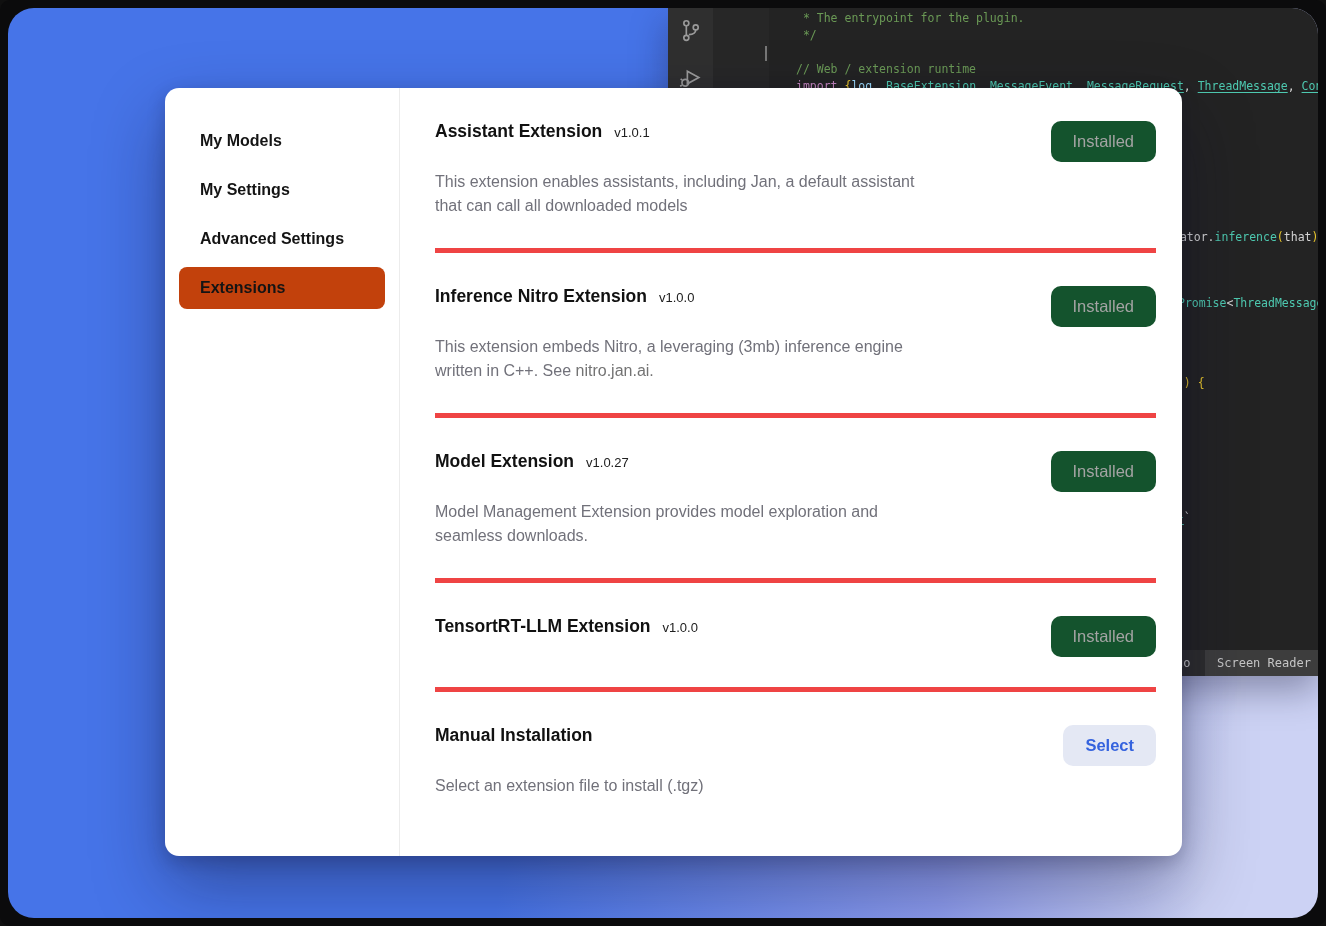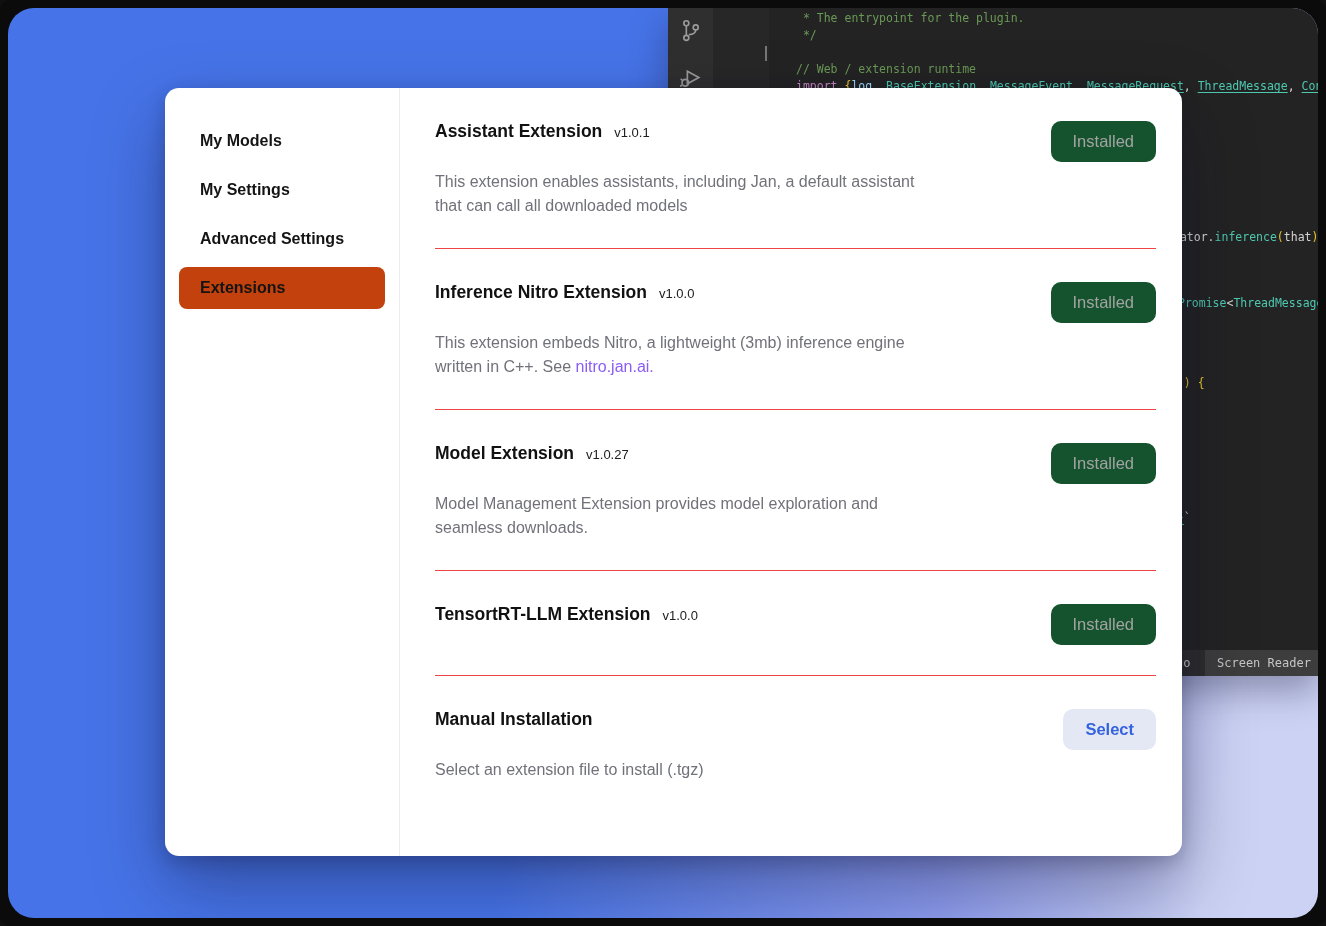--- a/index.html
+++ b/index.html
@@ -36,27 +36,27 @@
   .status-tab{position:absolute;left:537px;top:0;height:26px;padding:0 12px;background:#3d3d3d;white-space:nowrap;}
   
   .modal{position:absolute;left:157px;top:80px;width:1017px;height:768px;background:#ffffff;border-radius:14px;
          box-shadow:0 30px 70px rgba(15,15,45,.38),0 6px 18px rgba(15,15,45,.22);display:flex;overflow:hidden;}
   .sidebar{width:235px;flex-shrink:0;border-right:1px solid #ececec;padding:32px 14px 0 14px;}
   .side-item{padding:12px 10px 12px 21px;border-radius:8px;font-size:16px;font-weight:700;color:#141414;
              margin-bottom:7px;cursor:pointer;}
   .side-item.active{background:#c2410c;}
   .content{flex:1;padding:0 26px 0 35px;overflow:hidden;}
   .ext-row{display:flex;align-items:flex-start;padding:33px 0 30px 0;}
-  .ext-row + .ext-row{border-top:1px solid #ef4444;}
+  .ext-row + .ext-row{border-top:5px solid #ef4444;}
   .ext-info{flex:1;min-width:0;}
   .ext-title{font-size:17.5px;color:#111;}
   .ext-name{font-weight:700;}
   .ext-version{font-weight:400;margin-left:12px;color:#202020;font-size:13px;}
   .ext-desc{margin:28px 0 0 0;font-size:16px;line-height:24px;color:#71717a;white-space:pre-line;max-width:600px;}
-  .ext-link{color:#8b5cf6;cursor:pointer;}
+  .ext-link{color:#737373;cursor:pointer;}
   .ext-btn{margin-left:auto;flex-shrink:0;border:none;border-radius:10px;padding:11px 22px;font-size:16.5px;
            font-family:"Liberation Sans",sans-serif;cursor:pointer;}
   .ext-btn.installed{background:#14532d;color:#a3a3a3;font-weight:500;}
   .ext-btn.select{background:#e4e8f4;color:#3563de;font-weight:700;}
 </style>
 </head>
 <body>
 
 <div class="stage">
   <div class="backdrop">
@@ -107,21 +107,21 @@
             <div class="ext-info">
               <div class="ext-title"><span class="ext-name">Assistant Extension</span><span class="ext-version">v1.0.1</span></div>
               <p class="ext-desc"><span>This extension enables assistants, including Jan, a default assistant
 that can call all downloaded models</span></p>
             </div>
             <button class="ext-btn installed">Installed</button>
           </div>
           <div class="ext-row">
             <div class="ext-info">
               <div class="ext-title"><span class="ext-name">Inference Nitro Extension</span><span class="ext-version">v1.0.0</span></div>
-              <p class="ext-desc"><span>This extension embeds Nitro, a lightweight (3mb) inference engine
+              <p class="ext-desc"><span>This extension embeds Nitro, a leveraging (3mb) inference engine
 written in C++. See </span><span class="ext-link">nitro.jan.ai.</span></p>
             </div>
             <button class="ext-btn installed">Installed</button>
           </div>
           <div class="ext-row">
             <div class="ext-info">
               <div class="ext-title"><span class="ext-name">Model Extension</span><span class="ext-version">v1.0.27</span></div>
               <p class="ext-desc"><span>Model Management Extension provides model exploration and
 seamless downloads.</span></p>
             </div>

